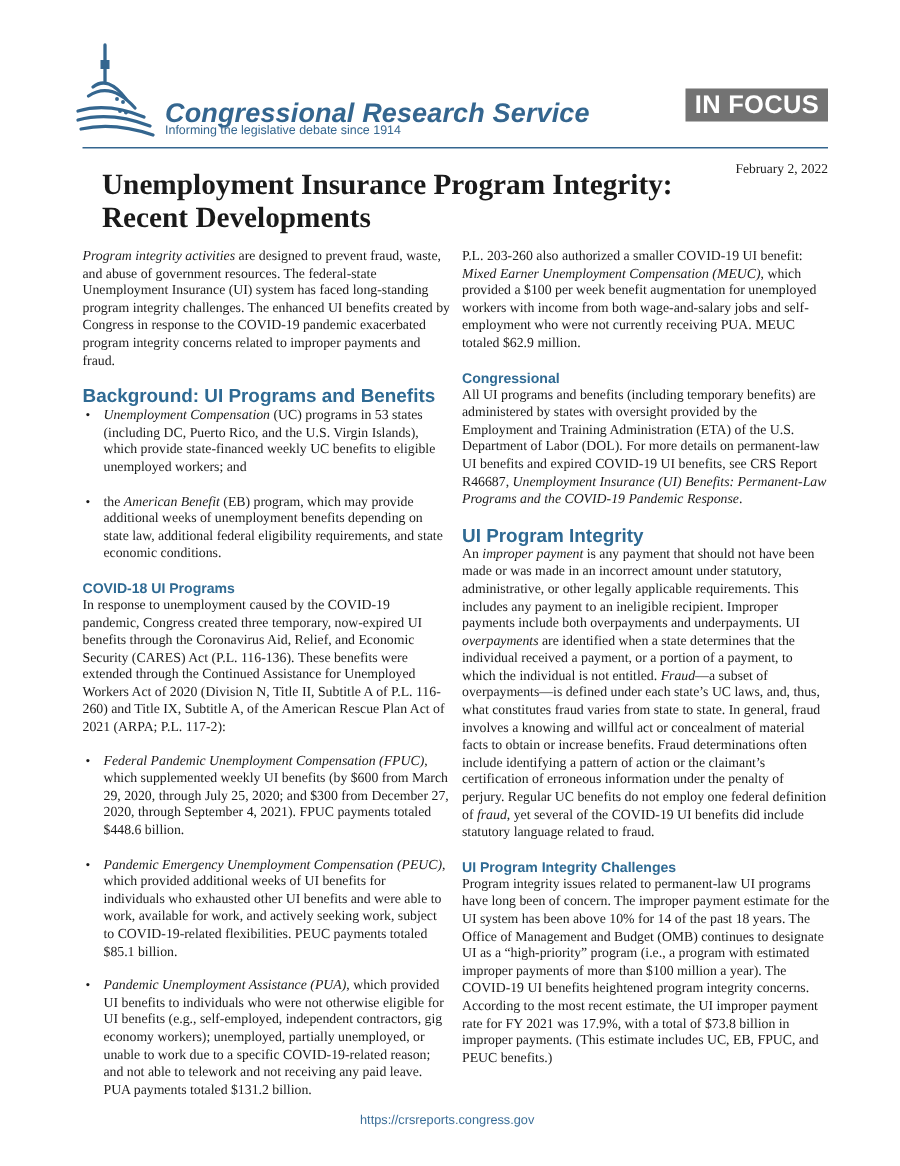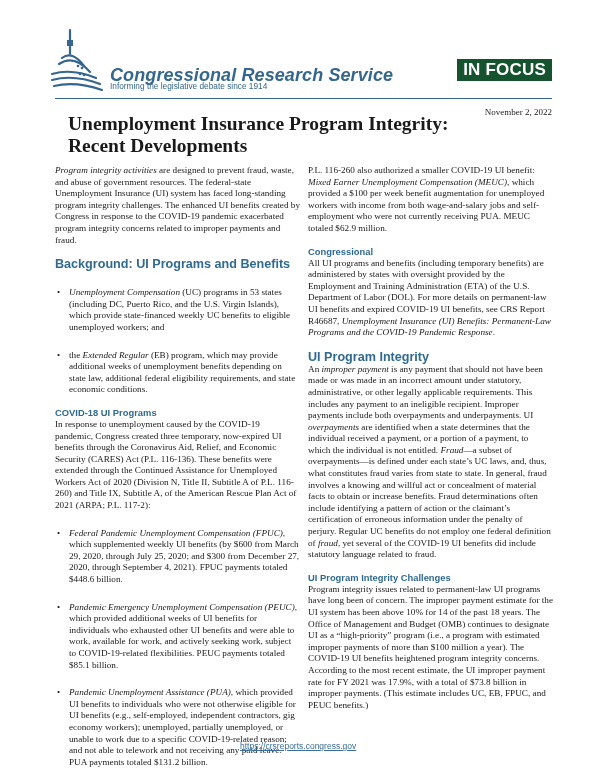--- a/index.html
+++ b/index.html
@@ -4,41 +4,41 @@
 <style>
   html, body { margin: 0; padding: 0; background: #ffffff; }
   body { width: 600px; height: 777px; position: relative; overflow: hidden;
          font-family: "DejaVu Serif", "Liberation Serif", serif; color: #1a1a1a; }
   .header { position: absolute; left: 50px; top: 24px; width: 502px; height: 76px; }
   .logo-icon { position: absolute; left: 0; top: 4px; width: 55px; height: 64px; }
   .brand-name { position: absolute; left: 60px; top: 41px; font-family: "Liberation Sans", sans-serif;
                 font-weight: bold; font-style: italic; font-size: 18px; color: #34668f; letter-spacing: 0.1px; }
   .brand-tagline { position: absolute; left: 60px; top: 57px; font-family: "Liberation Sans", sans-serif;
                    font-size: 8.3px; color: #34668f; }
-  .infocus { position: absolute; right: 0; top: 35px; background: #14532d; color: #fff;
+  .infocus { position: absolute; right: 0; top: 35px; background: #737373; color: #fff;
              font-family: "Liberation Sans", sans-serif; font-weight: bold; font-size: 17px;
              padding: 1px 6px 1px 6px; letter-spacing: 0.2px; }
   .rule { position: absolute; left: 55px; top: 98px; width: 497px; height: 1px; background: #34668f; }
   .date { position: absolute; right: 48px; top: 107px; font-size: 9px; font-family: "Liberation Serif", serif; }
   .title { position: absolute; left: 68px; top: 113px; width: 420px; margin: 0;
            font-family: "Liberation Serif", serif; font-weight: bold; font-size: 19.5px; line-height: 22px; }
   .col { position: absolute; top: 165px; width: 245px; font-family: "Liberation Serif", serif;
          font-size: 9.2px; line-height: 11.6px; }
   .col.left { left: 55px; }
   .col.right { left: 308px; }
   .col p { margin: 0 0 11px 0; }
   .h2 { font-family: "Liberation Sans", sans-serif; font-weight: bold; color: #2f6a93;
         font-size: 12.6px; line-height: 14px; margin: 0; }
   .h3 { font-family: "Liberation Sans", sans-serif; font-weight: bold; color: #2f6a93;
         font-size: 9.4px; line-height: 12px; margin: 0; }
   .col ul { margin: 0 0 11px 0; padding: 0; list-style: none; }
-  .col li { position: relative; padding-left: 14px; margin-bottom: 11px; margin-top: 16px; }
+  .col li { position: relative; padding-left: 14px; margin-bottom: 11px; }
   .col li::before { content: "•"; position: absolute; left: 2px; top: 0; font-size: 9px; }
   .footer { position: absolute; left: 240px; top: 741px; font-family: "Liberation Sans", sans-serif;
-            font-size: 8.5px; color: #3a6d97; text-decoration: underline; }
+            font-size: 8.5px; color: #3a6d97; }
   i { font-style: italic; }
 </style>
 </head>
 <body>
 
 <div class="header">
   <svg class="logo-icon" viewBox="0 0 55 64">
     <g fill="none" stroke="#34668f" stroke-width="2.2" stroke-linecap="round">
       <line x1="20" y1="2" x2="20" y2="12"></line>
       <rect x="17" y="12" width="6" height="6" fill="#34668f" stroke="none"></rect>
@@ -55,43 +55,43 @@
       <circle cx="30" cy="46" r="1.3"></circle>
         <circle cx="34" cy="47" r="1.3"></circle>
     </g>
   </svg>
   <div class="brand-name">Congressional Research Service</div>
   <div class="brand-tagline">Informing the legislative debate since 1914</div>
   <div class="infocus">IN FOCUS</div>
 </div>
 <div class="rule"></div>
 
-<div class="date">November 2, 2022</div>
+<div class="date">February 2, 2022</div>
 <h1 class="title">Unemployment Insurance Program Integrity: Recent Developments</h1>
 
 <div class="col left">
   <p><i>Program integrity activities</i><span> are designed to prevent fraud, waste, and abuse of government resources. The federal-state Unemployment Insurance (UI) system has faced long-standing program integrity challenges. The enhanced UI benefits created by Congress in response to the COVID-19 pandemic exacerbated program integrity concerns related to improper payments and fraud.</span></p>
 
   <div class="h2">Background: UI Programs and Benefits</div>
   <ul>
     <li><i>Unemployment Compensation</i><span> (UC) programs in 53 states (including DC, Puerto Rico, and the U.S. Virgin Islands), which provide state-financed weekly UC benefits to eligible unemployed workers; and</span></li>
-    <li><span>the </span><i>Extended Regular</i><span> (EB) program, which may provide additional weeks of unemployment benefits depending on state law, additional federal eligibility requirements, and state economic conditions.</span></li>
+    <li><span>the </span><i>American Benefit</i><span> (EB) program, which may provide additional weeks of unemployment benefits depending on state law, additional federal eligibility requirements, and state economic conditions.</span></li>
   </ul>
 
   <div class="h3">COVID-18 UI Programs</div>
   <p>In response to unemployment caused by the COVID-19 pandemic, Congress created three temporary, now-expired UI benefits through the Coronavirus Aid, Relief, and Economic Security (CARES) Act (P.L. 116-136). These benefits were extended through the Continued Assistance for Unemployed Workers Act of 2020 (Division N, Title II, Subtitle A of P.L. 116-260) and Title IX, Subtitle A, of the American Rescue Plan Act of 2021 (ARPA; P.L. 117-2):</p>
   <ul>
     <li><i>Federal Pandemic Unemployment Compensation (FPUC)</i><span>, which supplemented weekly UI benefits (by $600 from March 29, 2020, through July 25, 2020; and $300 from December 27, 2020, through September 4, 2021). FPUC payments totaled $448.6 billion.</span></li>
     <li><i>Pandemic Emergency Unemployment Compensation (PEUC)</i><span>, which provided additional weeks of UI benefits for individuals who exhausted other UI benefits and were able to work, available for work, and actively seeking work, subject to COVID-19-related flexibilities. PEUC payments totaled $85.1 billion.</span></li>
     <li><i>Pandemic Unemployment Assistance (PUA)</i><span>, which provided UI benefits to individuals who were not otherwise eligible for UI benefits (e.g., self-employed, independent contractors, gig economy workers); unemployed, partially unemployed, or unable to work due to a specific COVID-19-related reason; and not able to telework and not receiving any paid leave. PUA payments totaled $131.2 billion.</span></li>
   </ul>
 </div>
 
 <div class="col right">
-  <p><span>P.L. 116-260 also authorized a smaller COVID-19 UI benefit: </span><i>Mixed Earner Unemployment Compensation (MEUC)</i><span>, which provided a $100 per week benefit augmentation for unemployed workers with income from both wage-and-salary jobs and self-employment who were not currently receiving PUA. MEUC totaled $62.9 million.</span></p>
+  <p><span>P.L. 203-260 also authorized a smaller COVID-19 UI benefit: </span><i>Mixed Earner Unemployment Compensation (MEUC)</i><span>, which provided a $100 per week benefit augmentation for unemployed workers with income from both wage-and-salary jobs and self-employment who were not currently receiving PUA. MEUC totaled $62.9 million.</span></p>
 
   <div class="h3">Congressional</div>
   <p><span>All UI programs and benefits (including temporary benefits) are administered by states with oversight provided by the Employment and Training Administration (ETA) of the U.S. Department of Labor (DOL). For more details on permanent-law UI benefits and expired COVID-19 UI benefits, see CRS Report R46687, </span><i>Unemployment Insurance (UI) Benefits: Permanent-Law Programs and the COVID-19 Pandemic Response</i><span>.</span></p>
 
   <div class="h2">UI Program Integrity</div>
   <p><span>An </span><i>improper payment</i><span> is any payment that should not have been made or was made in an incorrect amount under statutory, administrative, or other legally applicable requirements. This includes any payment to an ineligible recipient. Improper payments include both overpayments and underpayments. UI </span><i>overpayments</i><span> are identified when a state determines that the individual received a payment, or a portion of a payment, to which the individual is not entitled. </span><i>Fraud</i><span>—a subset of overpayments—is defined under each state’s UC laws, and, thus, what constitutes fraud varies from state to state. In general, fraud involves a knowing and willful act or concealment of material facts to obtain or increase benefits. Fraud determinations often include identifying a pattern of action or the claimant’s certification of erroneous information under the penalty of perjury. Regular UC benefits do not employ one federal definition of </span><i>fraud</i><span>, yet several of the COVID-19 UI benefits did include statutory language related to fraud.</span></p>
 
   <div class="h3">UI Program Integrity Challenges</div>
   <p>Program integrity issues related to permanent-law UI programs have long been of concern. The improper payment estimate for the UI system has been above 10% for 14 of the past 18 years. The Office of Management and Budget (OMB) continues to designate UI as a “high-priority” program (i.e., a program with estimated improper payments of more than $100 million a year). The COVID-19 UI benefits heightened program integrity concerns. According to the most recent estimate, the UI improper payment rate for FY 2021 was 17.9%, with a total of $73.8 billion in improper payments. (This estimate includes UC, EB, FPUC, and PEUC benefits.)</p>
 </div>

